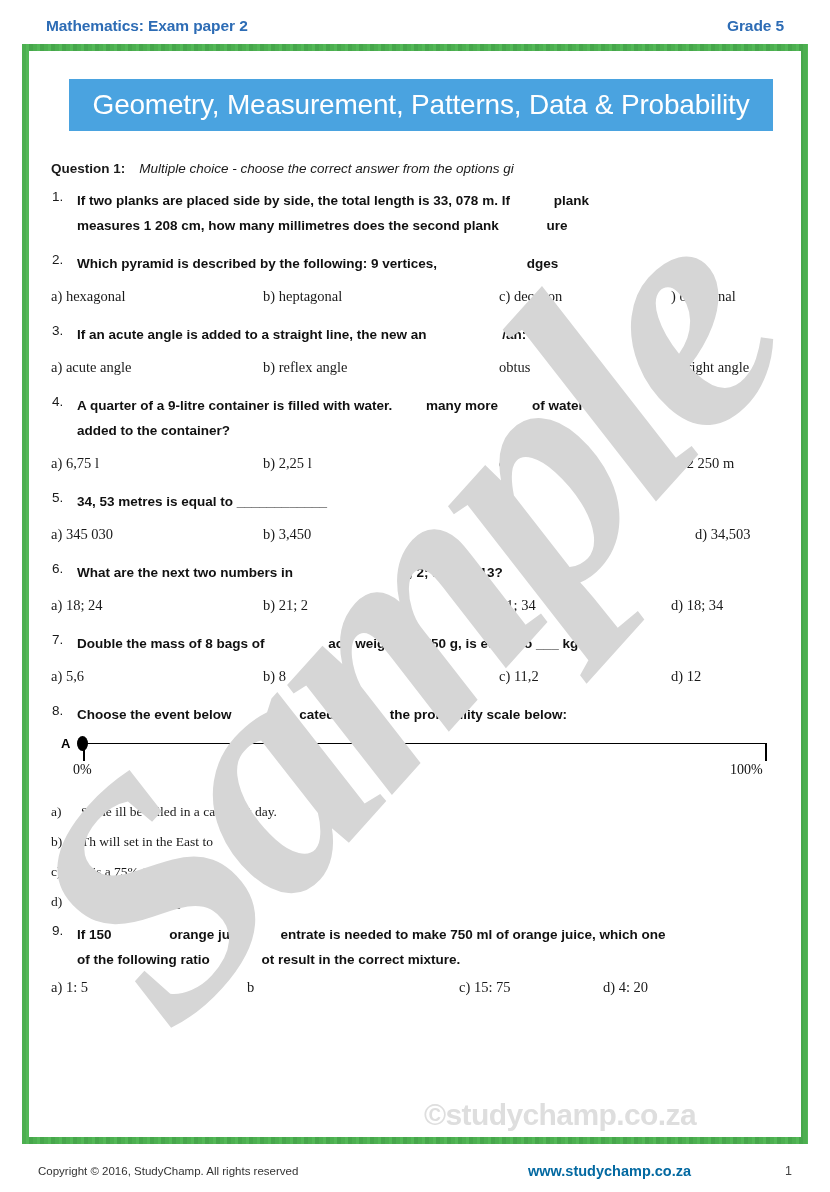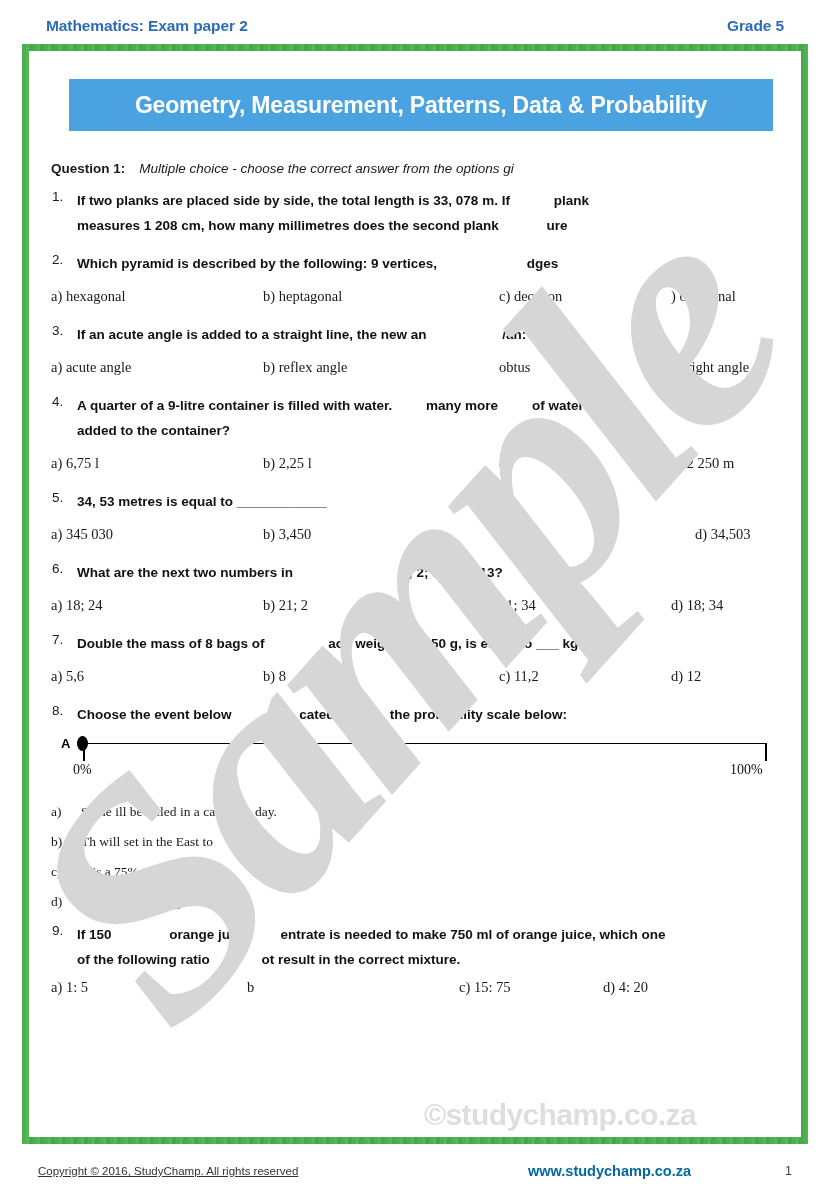--- a/index.html
+++ b/index.html
@@ -66,22 +66,22 @@
     left: 40px;
     width: 704px;
     height: 52px;
     background: #4aa3e0;
     display: flex;
     align-items: center;
     justify-content: center;
   }
   .banner-text {
     color: #ffffff;
-    font-size: 23px;
-    font-weight: bold;
+    font-size: 28px;
+    font-weight: normal;
     letter-spacing: -0.2px;
     white-space: nowrap;
   }
 
   
   .content {
     position: absolute;
     top: 96px;
     left: 22px;
     width: 740px;
@@ -270,21 +270,20 @@
     height: 26px;
     display: flex;
     align-items: center;
     padding: 0 38px;
     box-sizing: border-box;
   }
   .footer-copy {
     font-size: 11.5px;
     color: #333333;
     white-space: nowrap;
-    text-decoration: underline;
   }
   .footer-url {
     position: absolute;
     left: 528px;
     font-size: 14.5px;
     font-weight: bold;
     color: #0369a1;
     white-space: nowrap;
   }
   .footer-page {

